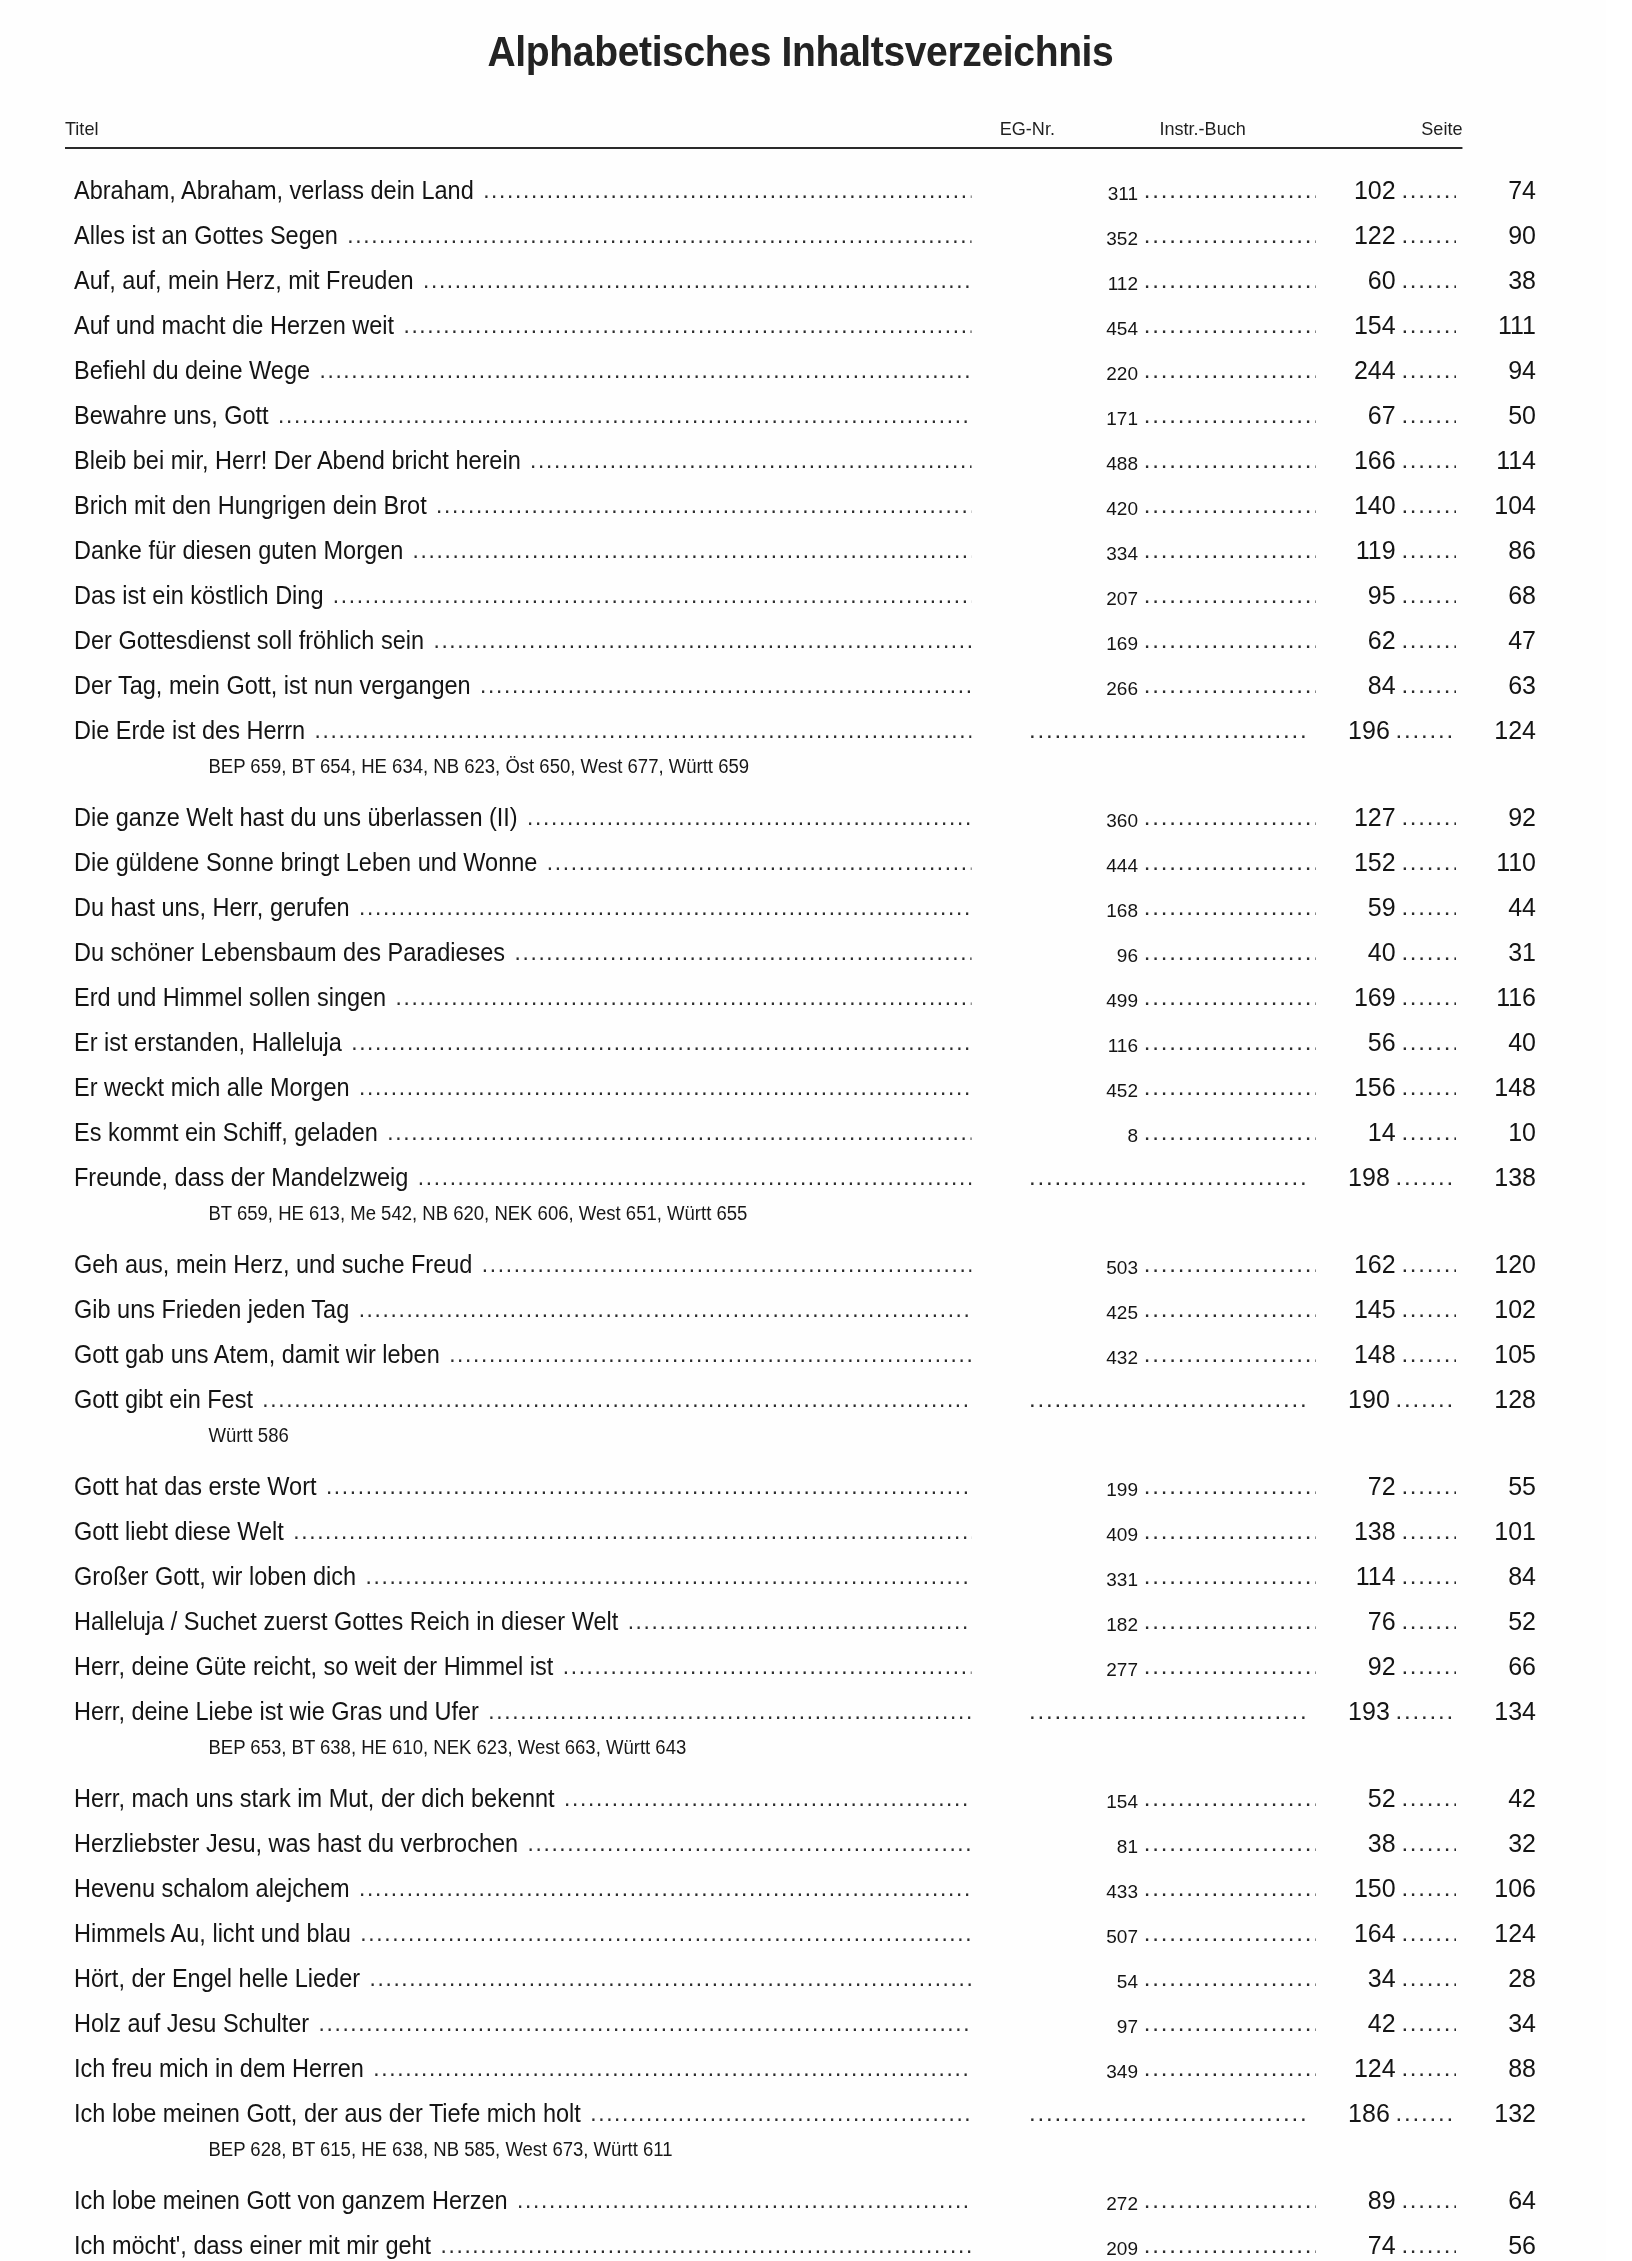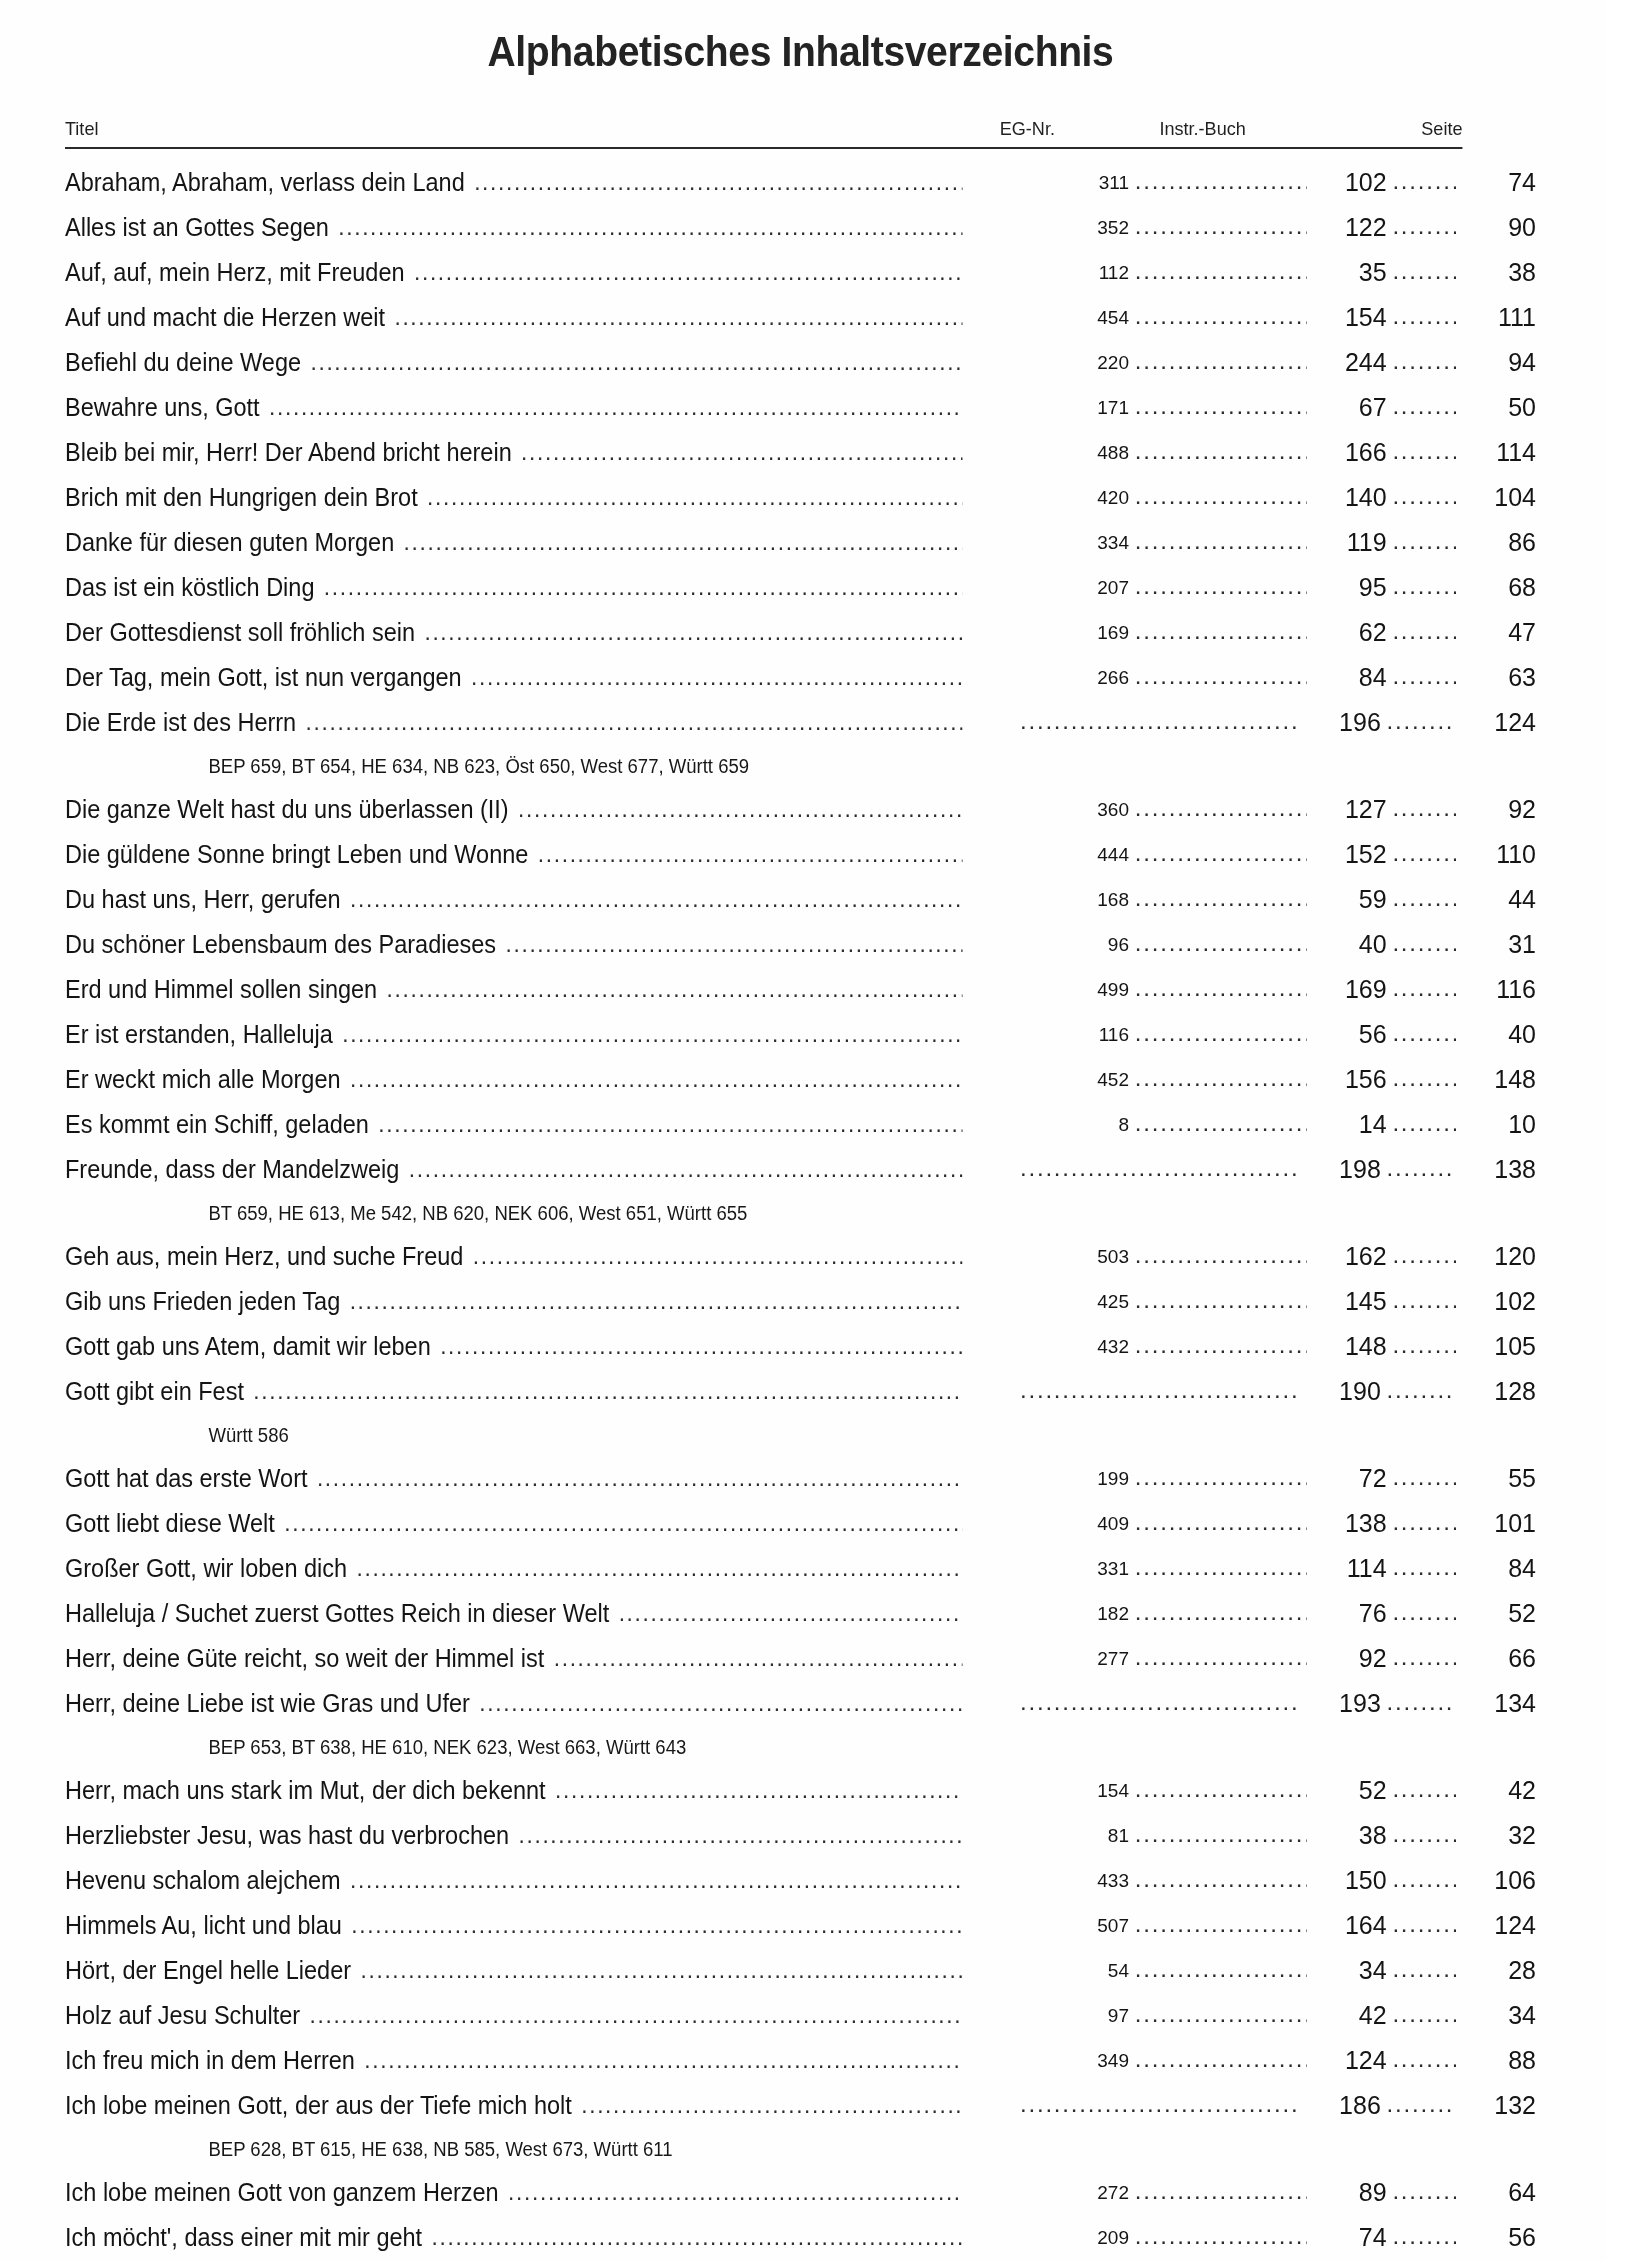--- a/index.html
+++ b/index.html
@@ -51,25 +51,26 @@
   .ch-title   { flex: 0 0 948px; text-align: left; }
   .ch-eg      { flex: 0 0 130px;  text-align: center; }
   .ch-instr   { flex: 0 0 239px;  text-align: center; }
   .ch-seite   { flex: 1 1 auto;   text-align: right; }
 
   
   .rows { margin-top: 11.6px; }
 
   .row {
     display: flex;
-    align-items: center;
+    align-items: flex-end;
     height: 45px;
     font-size: 25px;
     color: #141414;
     white-space: nowrap;
+    margin-left: 9px;
   }
 
   
   .c-title {
     flex: 0 0 955px;
     display: flex;
     align-items: baseline;
     overflow: hidden;
     min-width: 0;
     transform: scaleX(0.94);
@@ -191,21 +192,21 @@
         <div class="c-lead3"></div>
         <div class="c-page">90</div>
       </div>
       <div class="row">
         <div class="c-title">
           <span class="t-label">Auf, auf, mein Herz, mit Freuden</span>
           <span class="leader"></span>
         </div>
         <div class="c-num">112</div>
         <div class="c-lead2"></div>
-        <div class="c-instr">35</div>
+        <div class="c-instr">60</div>
         <div class="c-lead3"></div>
         <div class="c-page">38</div>
       </div>
       <div class="row">
         <div class="c-title">
           <span class="t-label">Auf und macht die Herzen weit</span>
           <span class="leader"></span>
         </div>
         <div class="c-num">454</div>
         <div class="c-lead2"></div>

